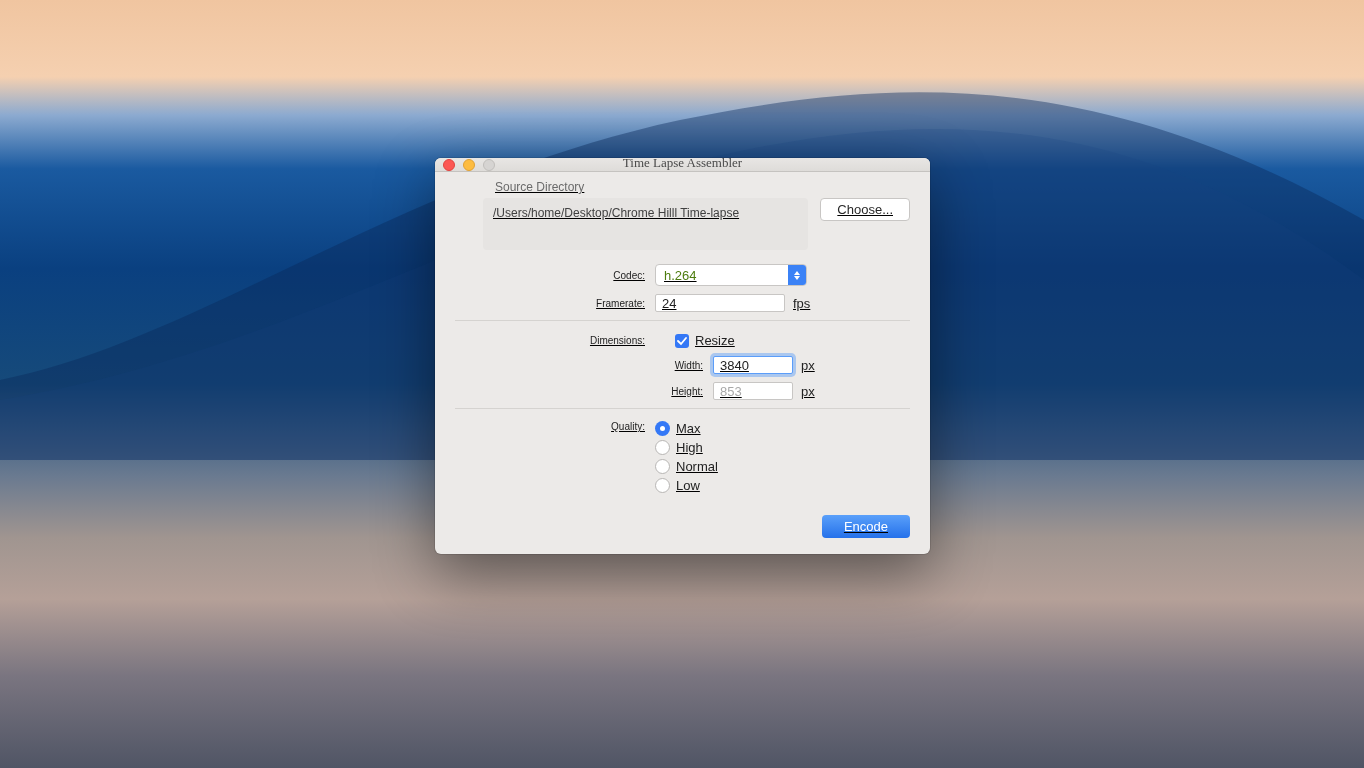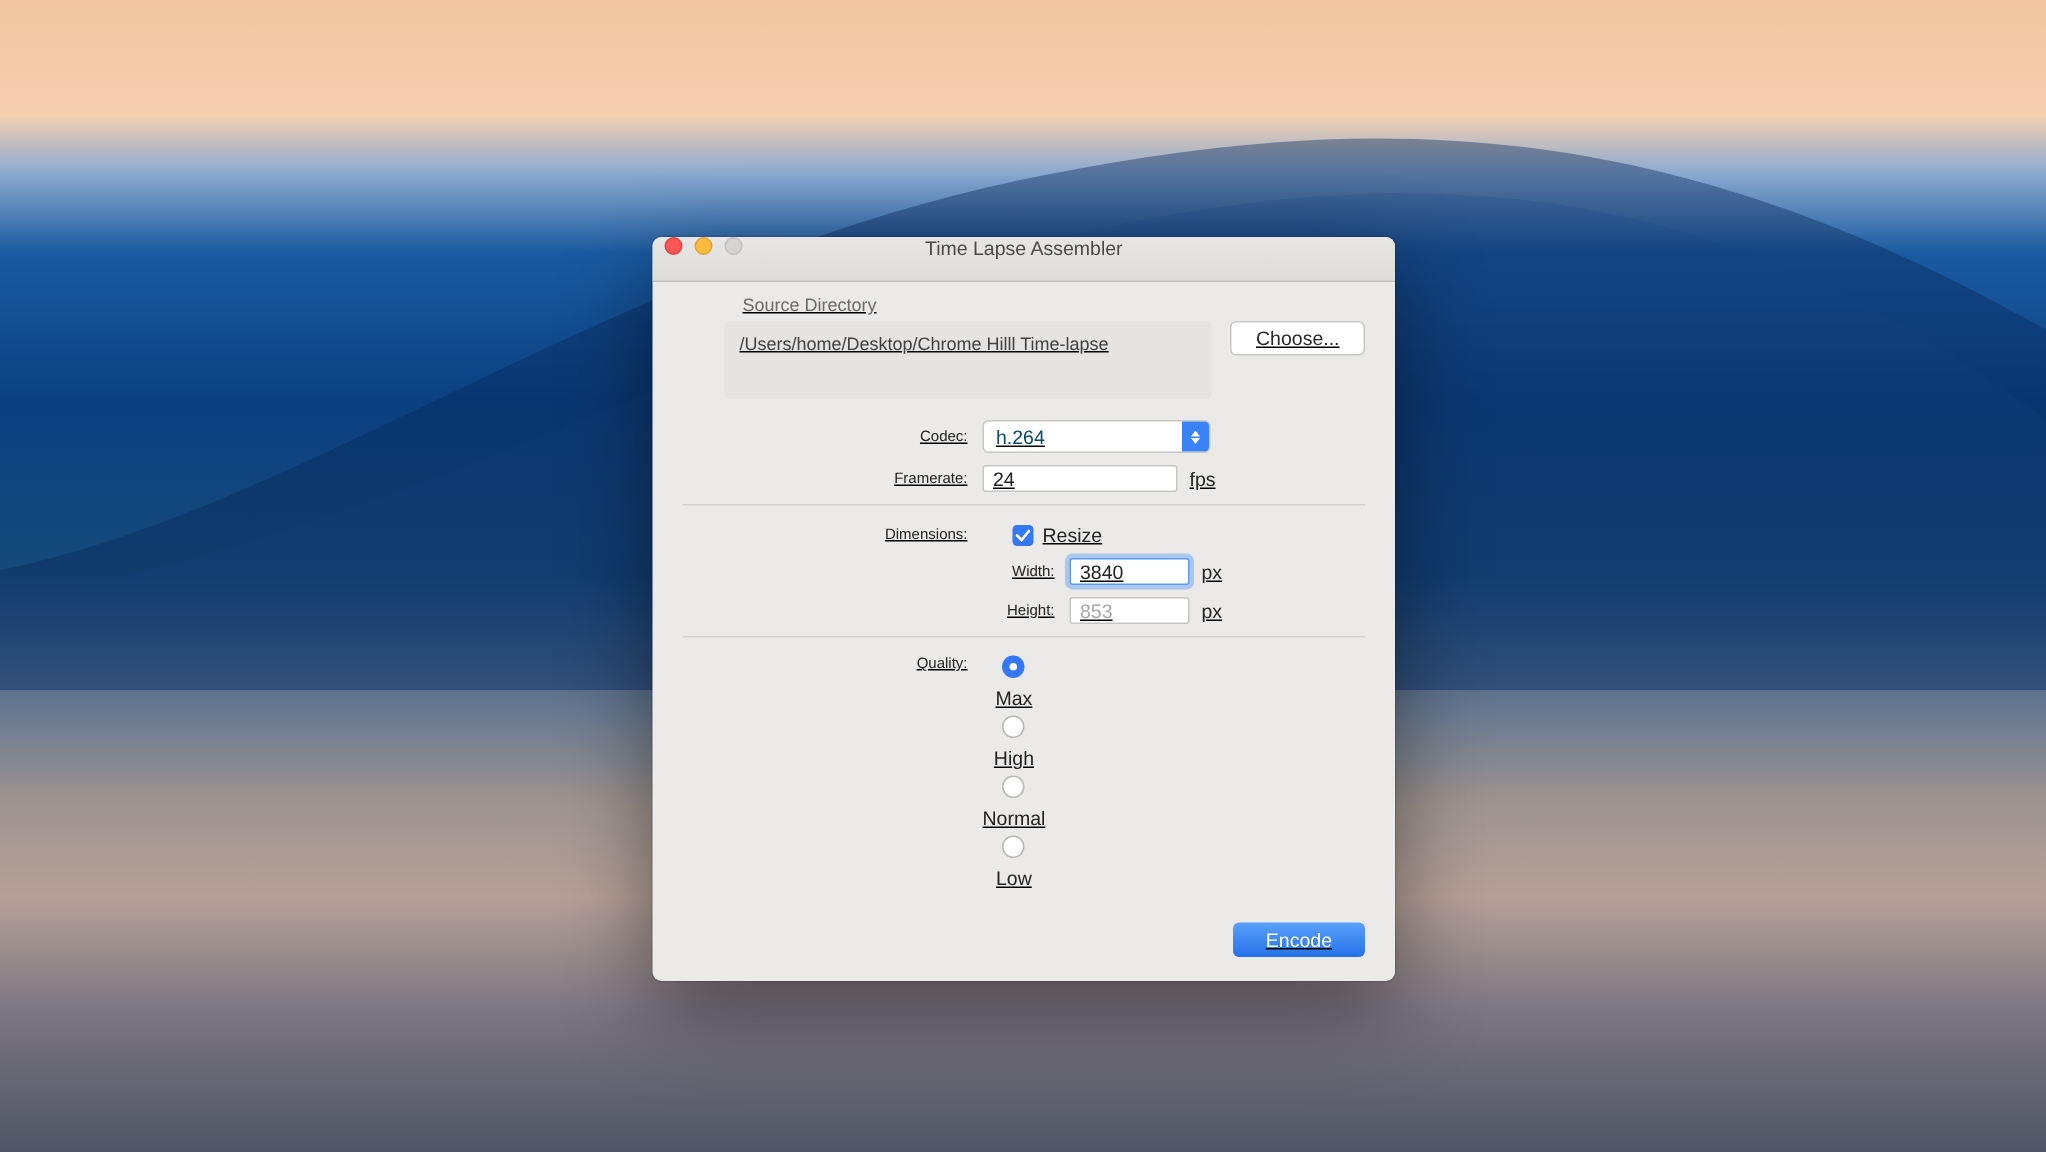--- a/index.html
+++ b/index.html
@@ -43,26 +43,27 @@
       left: 435px;
       top: 158px;
       width: 495px;
       background: #eceae8;
       border-radius: 6px;
       box-shadow: 0 20px 60px rgba(0,0,0,0.45), 0 0 0 1px rgba(0,0,0,0.1);
       overflow: hidden;
     }
     .titlebar {
       display: flex;
-      align-items: flex-start;
-      height: 30px;
+      align-items: flex-end;
+      height: 14px;
       padding: 0 8px;
       background: linear-gradient(#e8e6e4, #dedcd9);
       border-bottom: 1px solid #c5c3c0;
       position: relative;
+      font-family: Liberation Serif, serif;
     }
     .traffic-lights {
       display: flex;
       gap: 8px;
       position: absolute;
       left: 8px;
     }
     .tl {
       width: 12px;
       height: 12px;
@@ -135,21 +136,21 @@
       align-items: center;
       background: #fff;
       border: 1px solid #c8c6c4;
       border-radius: 4px;
       width: 152px;
       height: 22px;
     }
     .select-text {
       padding: 0 8px;
       font-size: 13px;
-      color: #0c4a6e;
+      color: #4d7c0f;
       flex: 1;
     }
     .select-arrows {
       width: 18px;
       height: 20px;
       background: #3b82f6;
       border-top-right-radius: 3px;
       border-bottom-right-radius: 3px;
       display: flex;
       flex-direction: column;
@@ -221,21 +222,20 @@
       flex-direction: column;
       gap: 4px;
     }
     .radio {
       display: inline-flex;
       align-items: center;
       gap: 6px;
       font-size: 13px;
       color: #222;
       cursor: pointer;
-      flex-direction: column;
     }
     .rb {
       width: 15px;
       height: 15px;
       border-radius: 50%;
       display: flex;
       align-items: center;
       justify-content: center;
     }
     .rb.unchecked {

